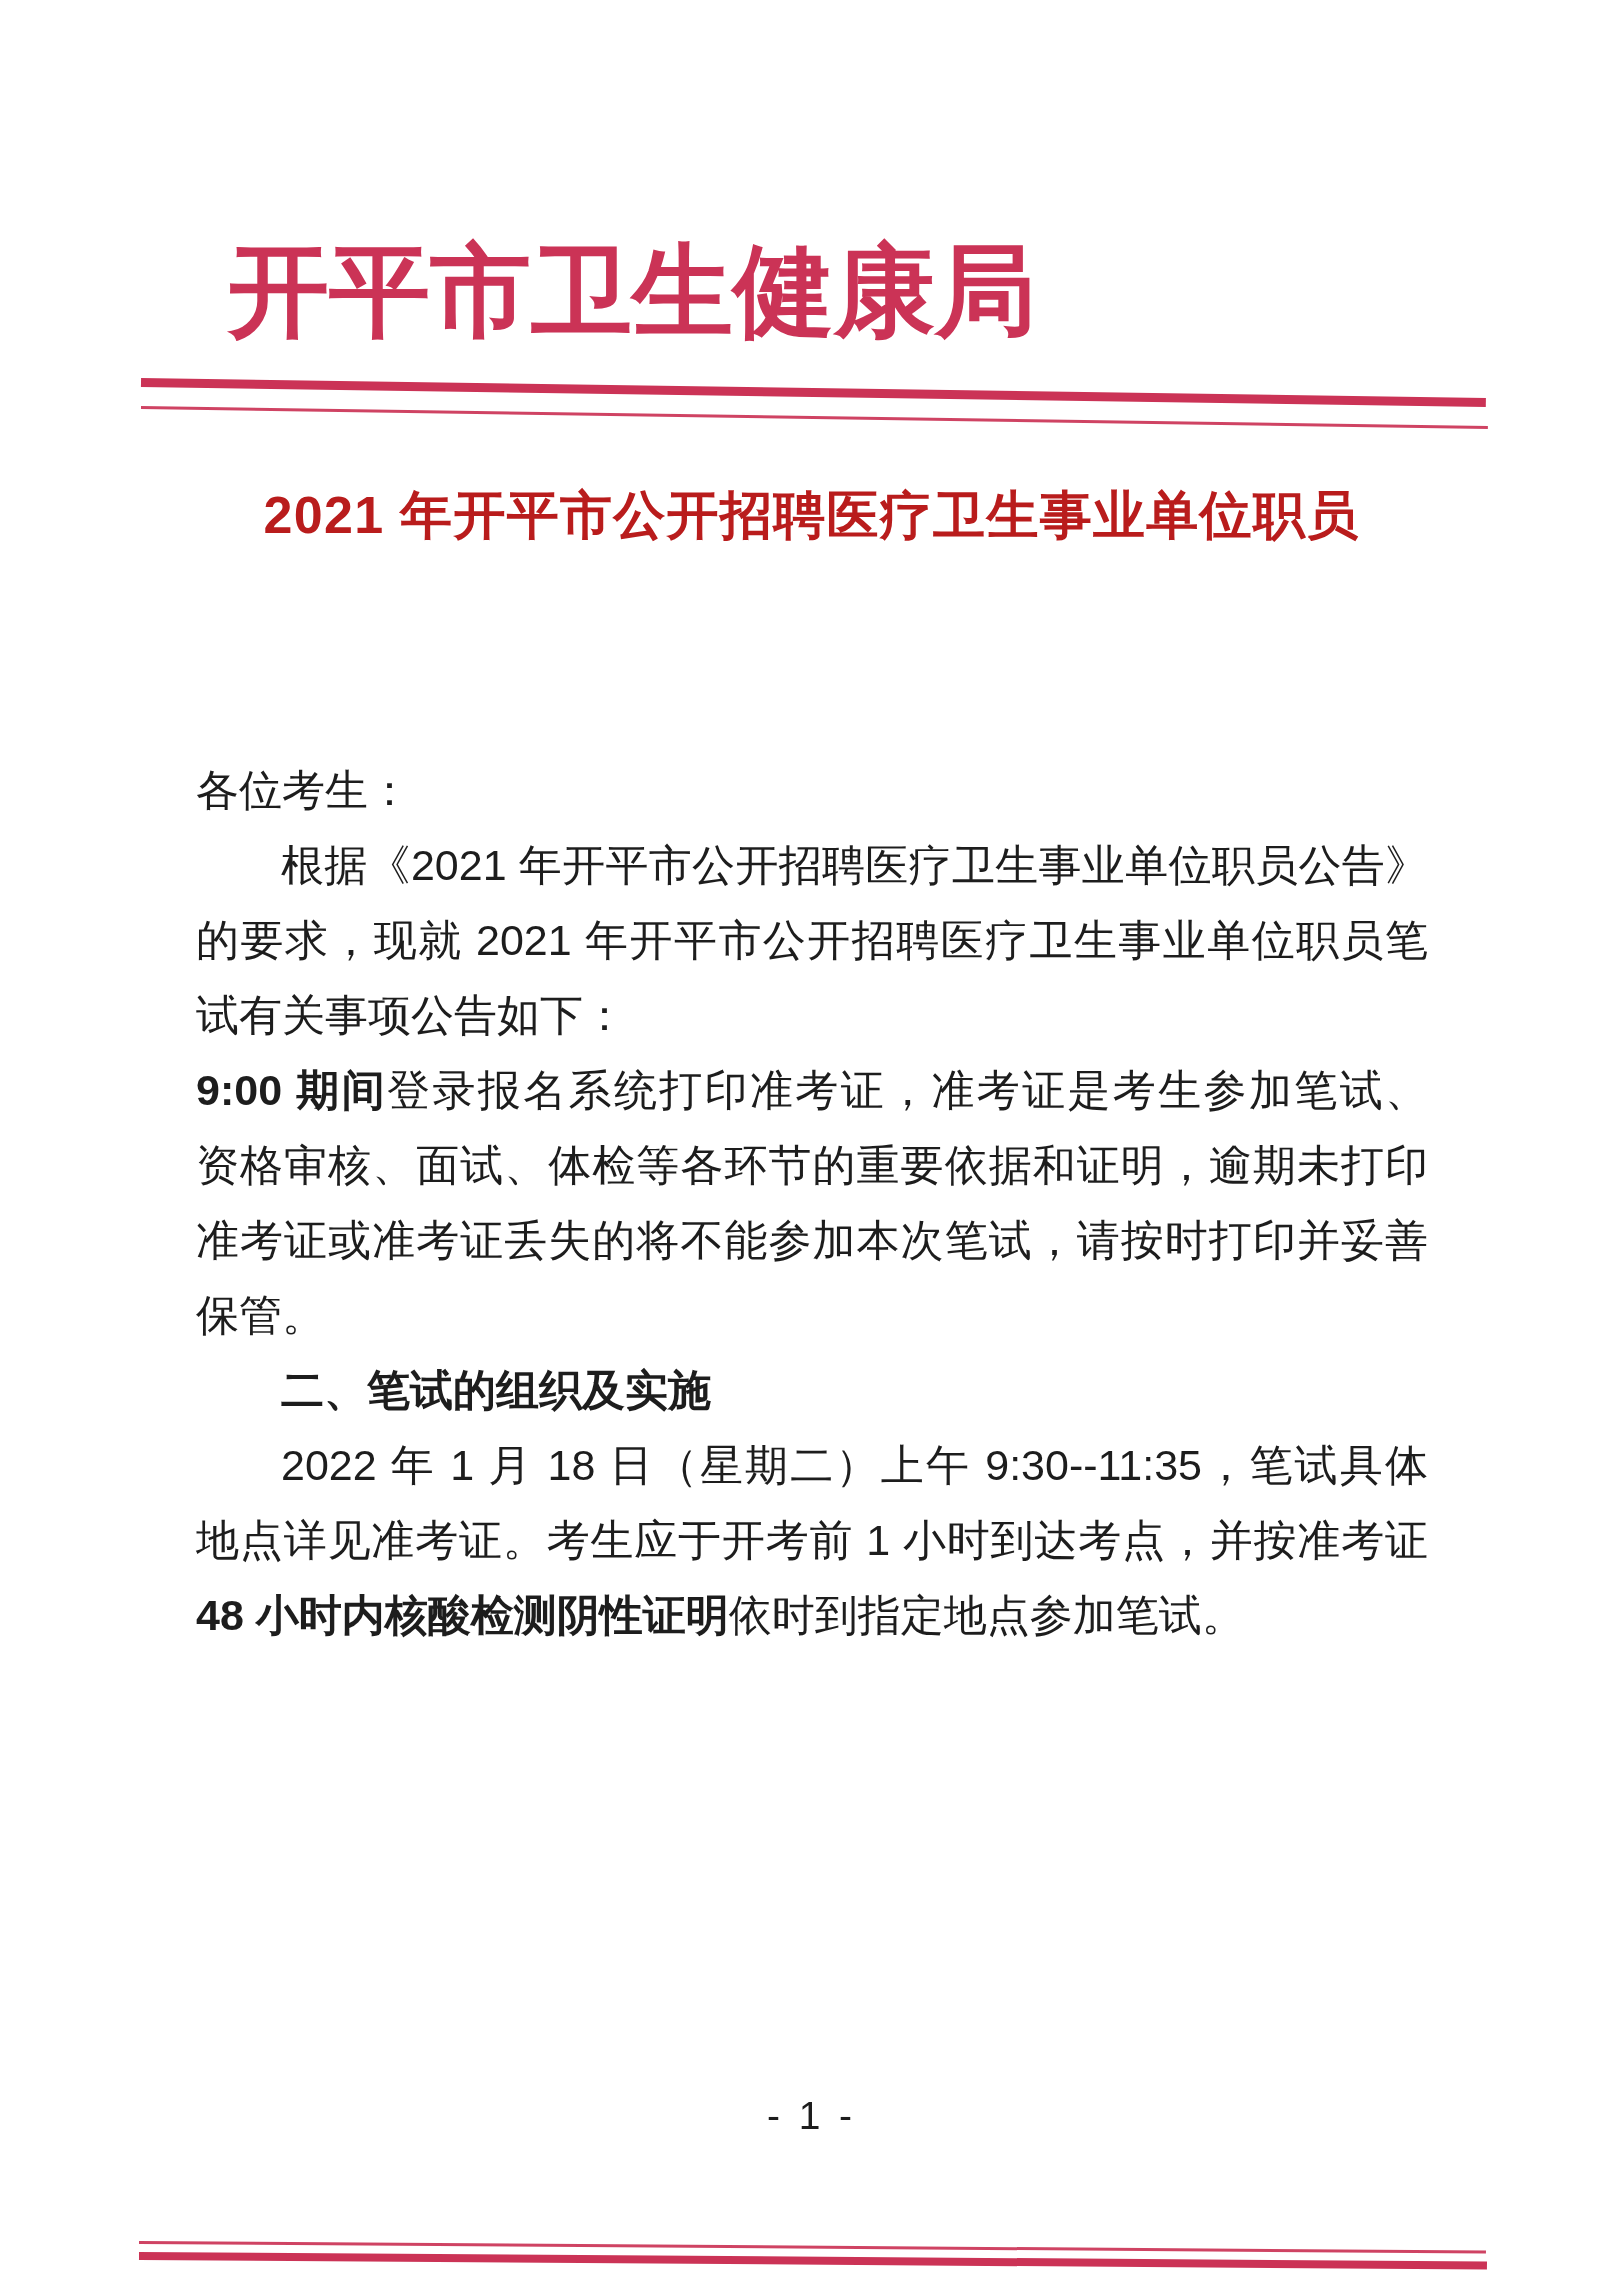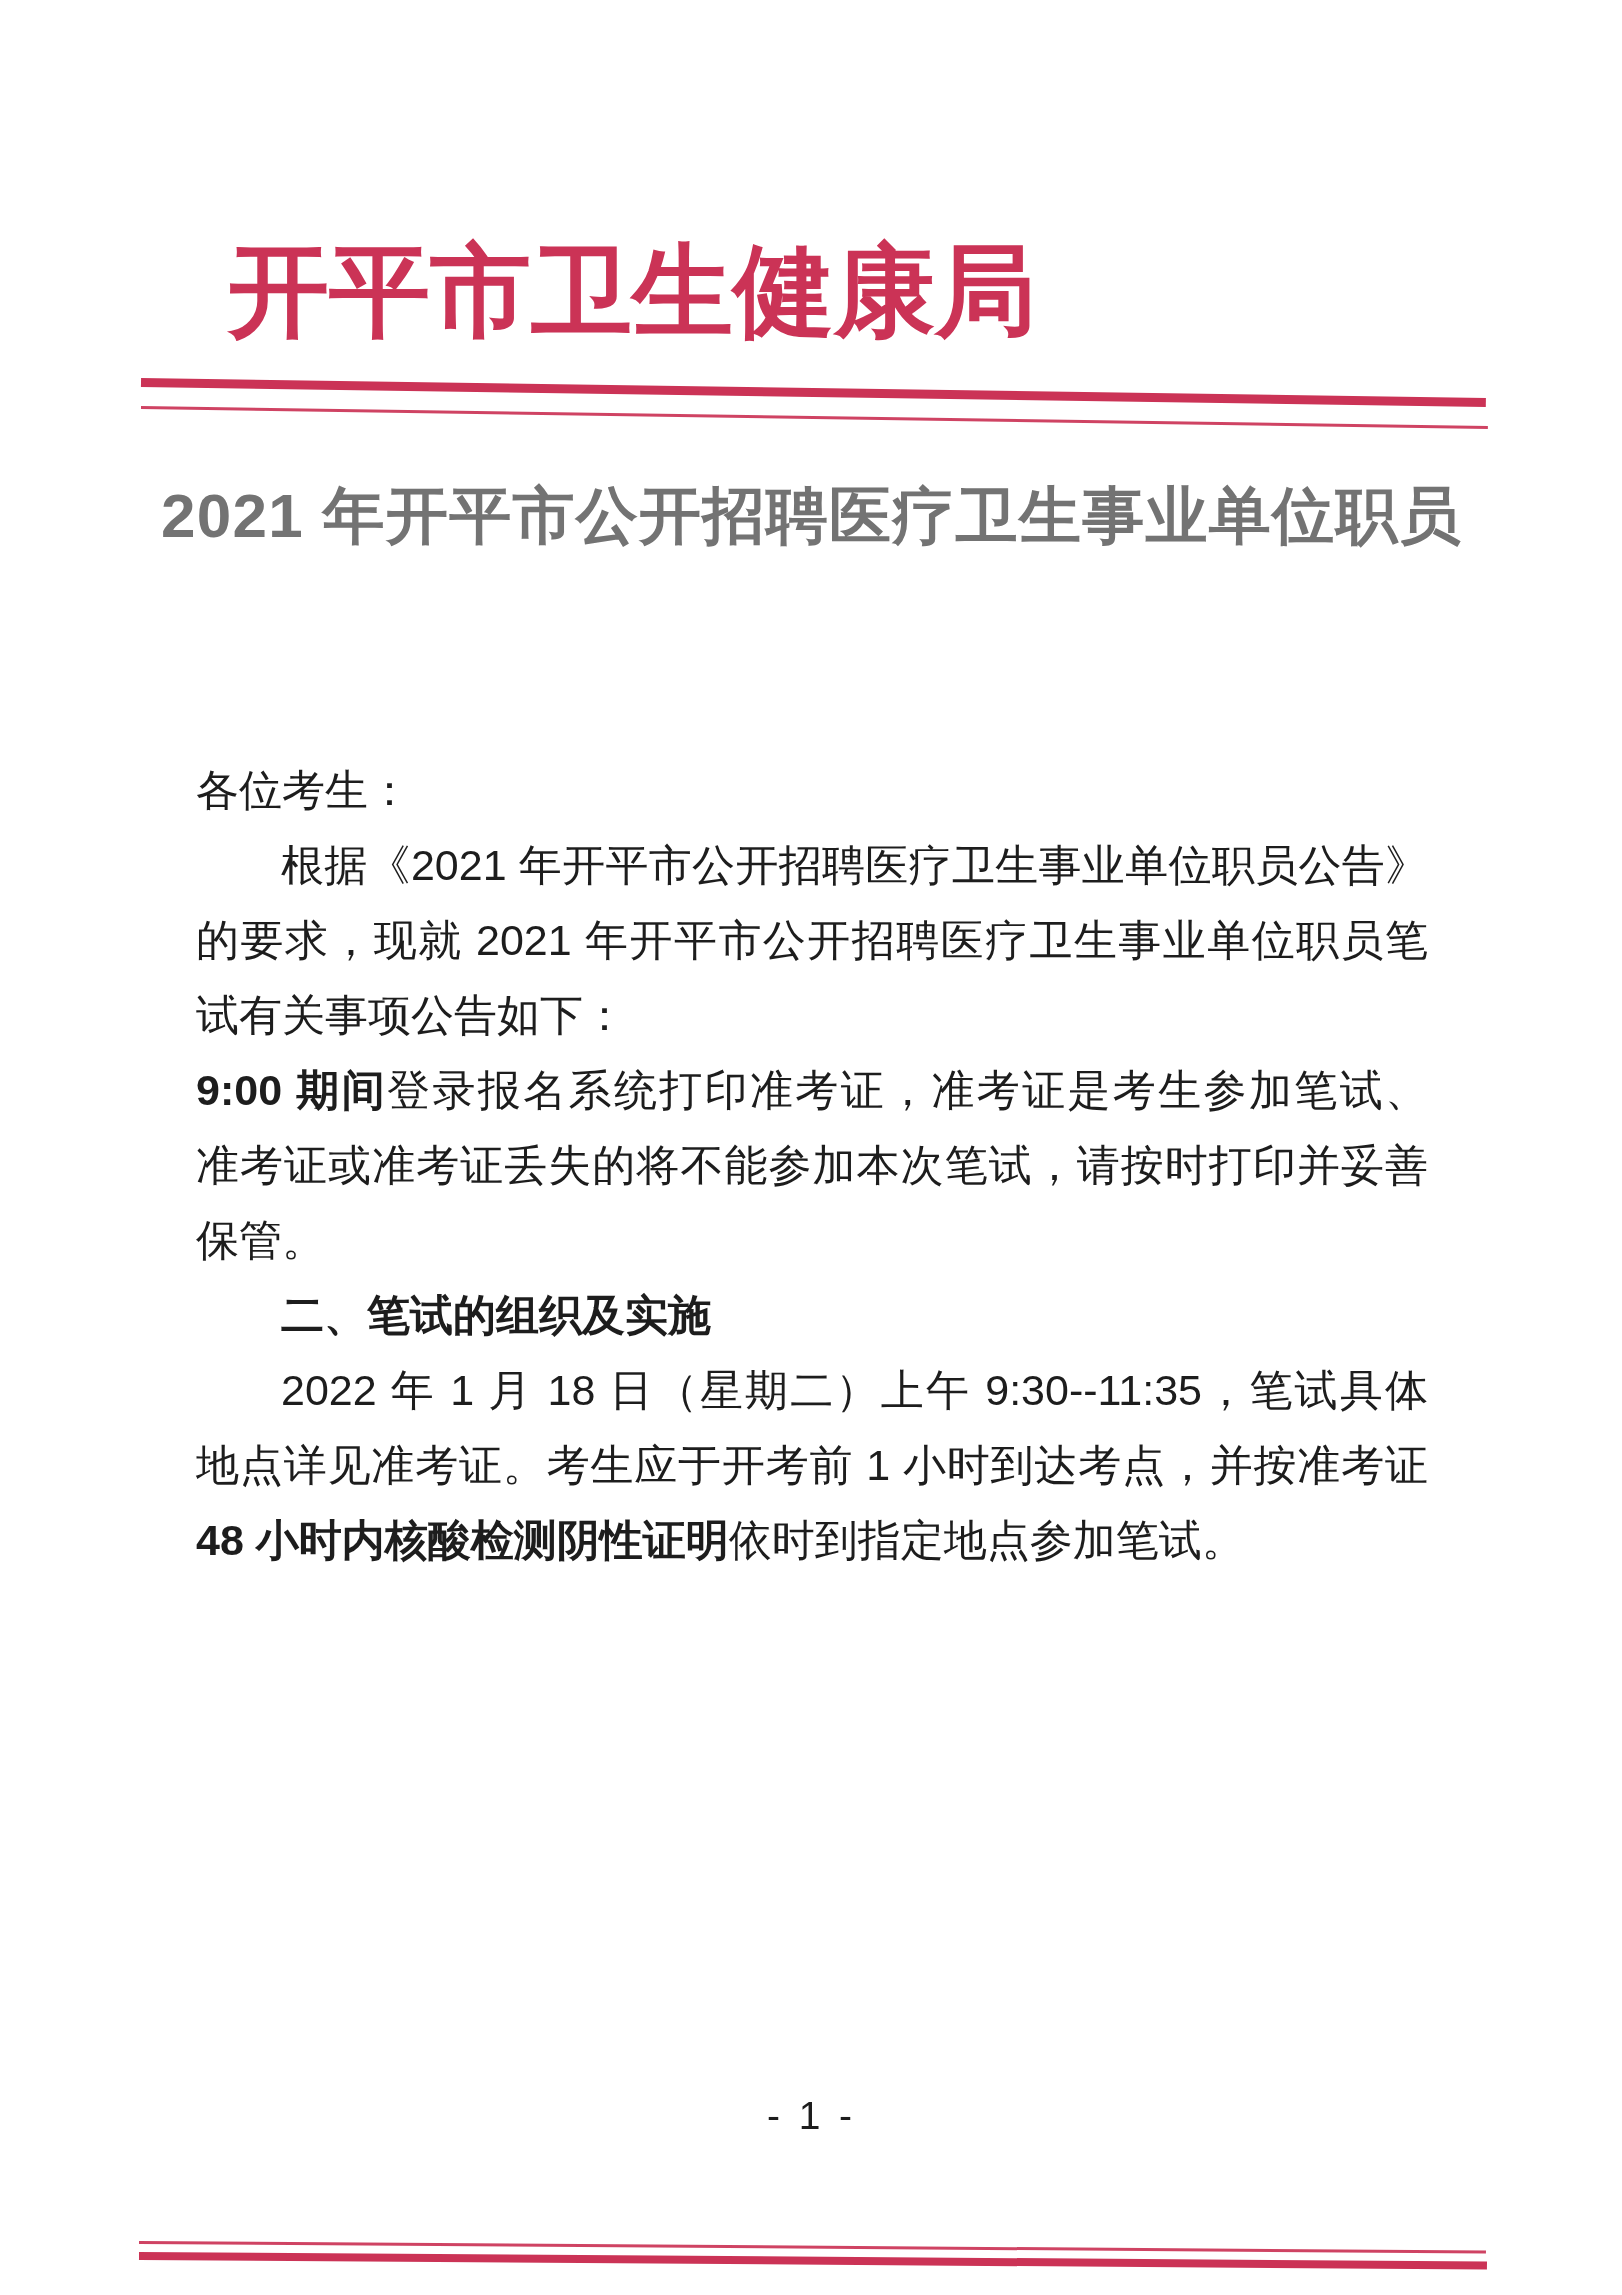--- a/index.html
+++ b/index.html
@@ -18,22 +18,22 @@
     color:var(--red,#cb3356);
     white-space:nowrap;
   }
   .rule{position:absolute;background:var(--red,#cb3356);transform-origin:left center;}
   .rule-top-thick{left:141px;top:378px;width:1345px;height:8.5px;transform:rotate(0.85deg);}
   .rule-top-thin {left:141px;top:406px;width:1347px;height:3.3px;transform:rotate(0.85deg);opacity:.92;}
   
   .doc-title{
     position:absolute;left:0;top:466px;width:100%;
     margin:0;text-align:center;
-    font-size:62px;line-height:99px;font-weight:700;
-    letter-spacing:1.3px;color:#737373;
+    font-size:52px;line-height:99px;font-weight:700;
+    letter-spacing:1.3px;color:#b91c1c;
   }
   
   .doc-body{
     position:absolute;left:196px;top:753px;width:1232px;
     font-size:43px;line-height:75px;color:var(--ink,#1d1d1d);
   }
   .line{text-align:justify;text-align-last:left;white-space:normal;}
   .line.fill{text-align-last:justify;}
   .line.indent{text-indent:85px;}
   .b{font-weight:700;}
@@ -59,20 +59,21 @@
   <h1 class="doc-title">
     <span>2021 年开平市公开招聘医疗卫生事业单位职员</span><br>
   </h1>
 
   <div class="doc-body">
       <div class="line"><span>各位考生：</span></div>
       <div class="line indent fill"><span>根据《2021 年开平市公开招聘医疗卫生事业单位职员公告》</span></div>
       <div class="line fill"><span>的要求，现就 2021 年开平市公开招聘医疗卫生事业单位职员笔</span></div>
       <div class="line"><span>试有关事项公告如下：</span></div>
       <div class="line fill"><span class="b">9:00 期间</span><span>登录报名系统打印准考证，准考证是考生参加笔试、</span></div>
+      <div class="line fill"><span>资格审核、面试、体检等各环节的重要依据和证明，逾期未打印</span></div>
       <div class="line fill"><span>准考证或准考证丢失的将不能参加本次笔试，请按时打印并妥善</span></div>
       <div class="line"><span>保管。</span></div>
       <div class="line indent"><span class="b">二、笔试的组织及实施</span></div>
       <div class="line indent fill"><span>2022 年 1 月 18 日（星期二）上午 9:30--11:35，笔试具体</span></div>
       <div class="line fill"><span>地点详见准考证。考生应于开考前 1 小时到达考点，并按准考证</span></div>
       <div class="line"><span class="b">48 小时内核酸检测阴性证明</span><span>依时到指定地点参加笔试。</span></div>
     </div>
 
   <div class="page-number">- 1 -</div>
 

